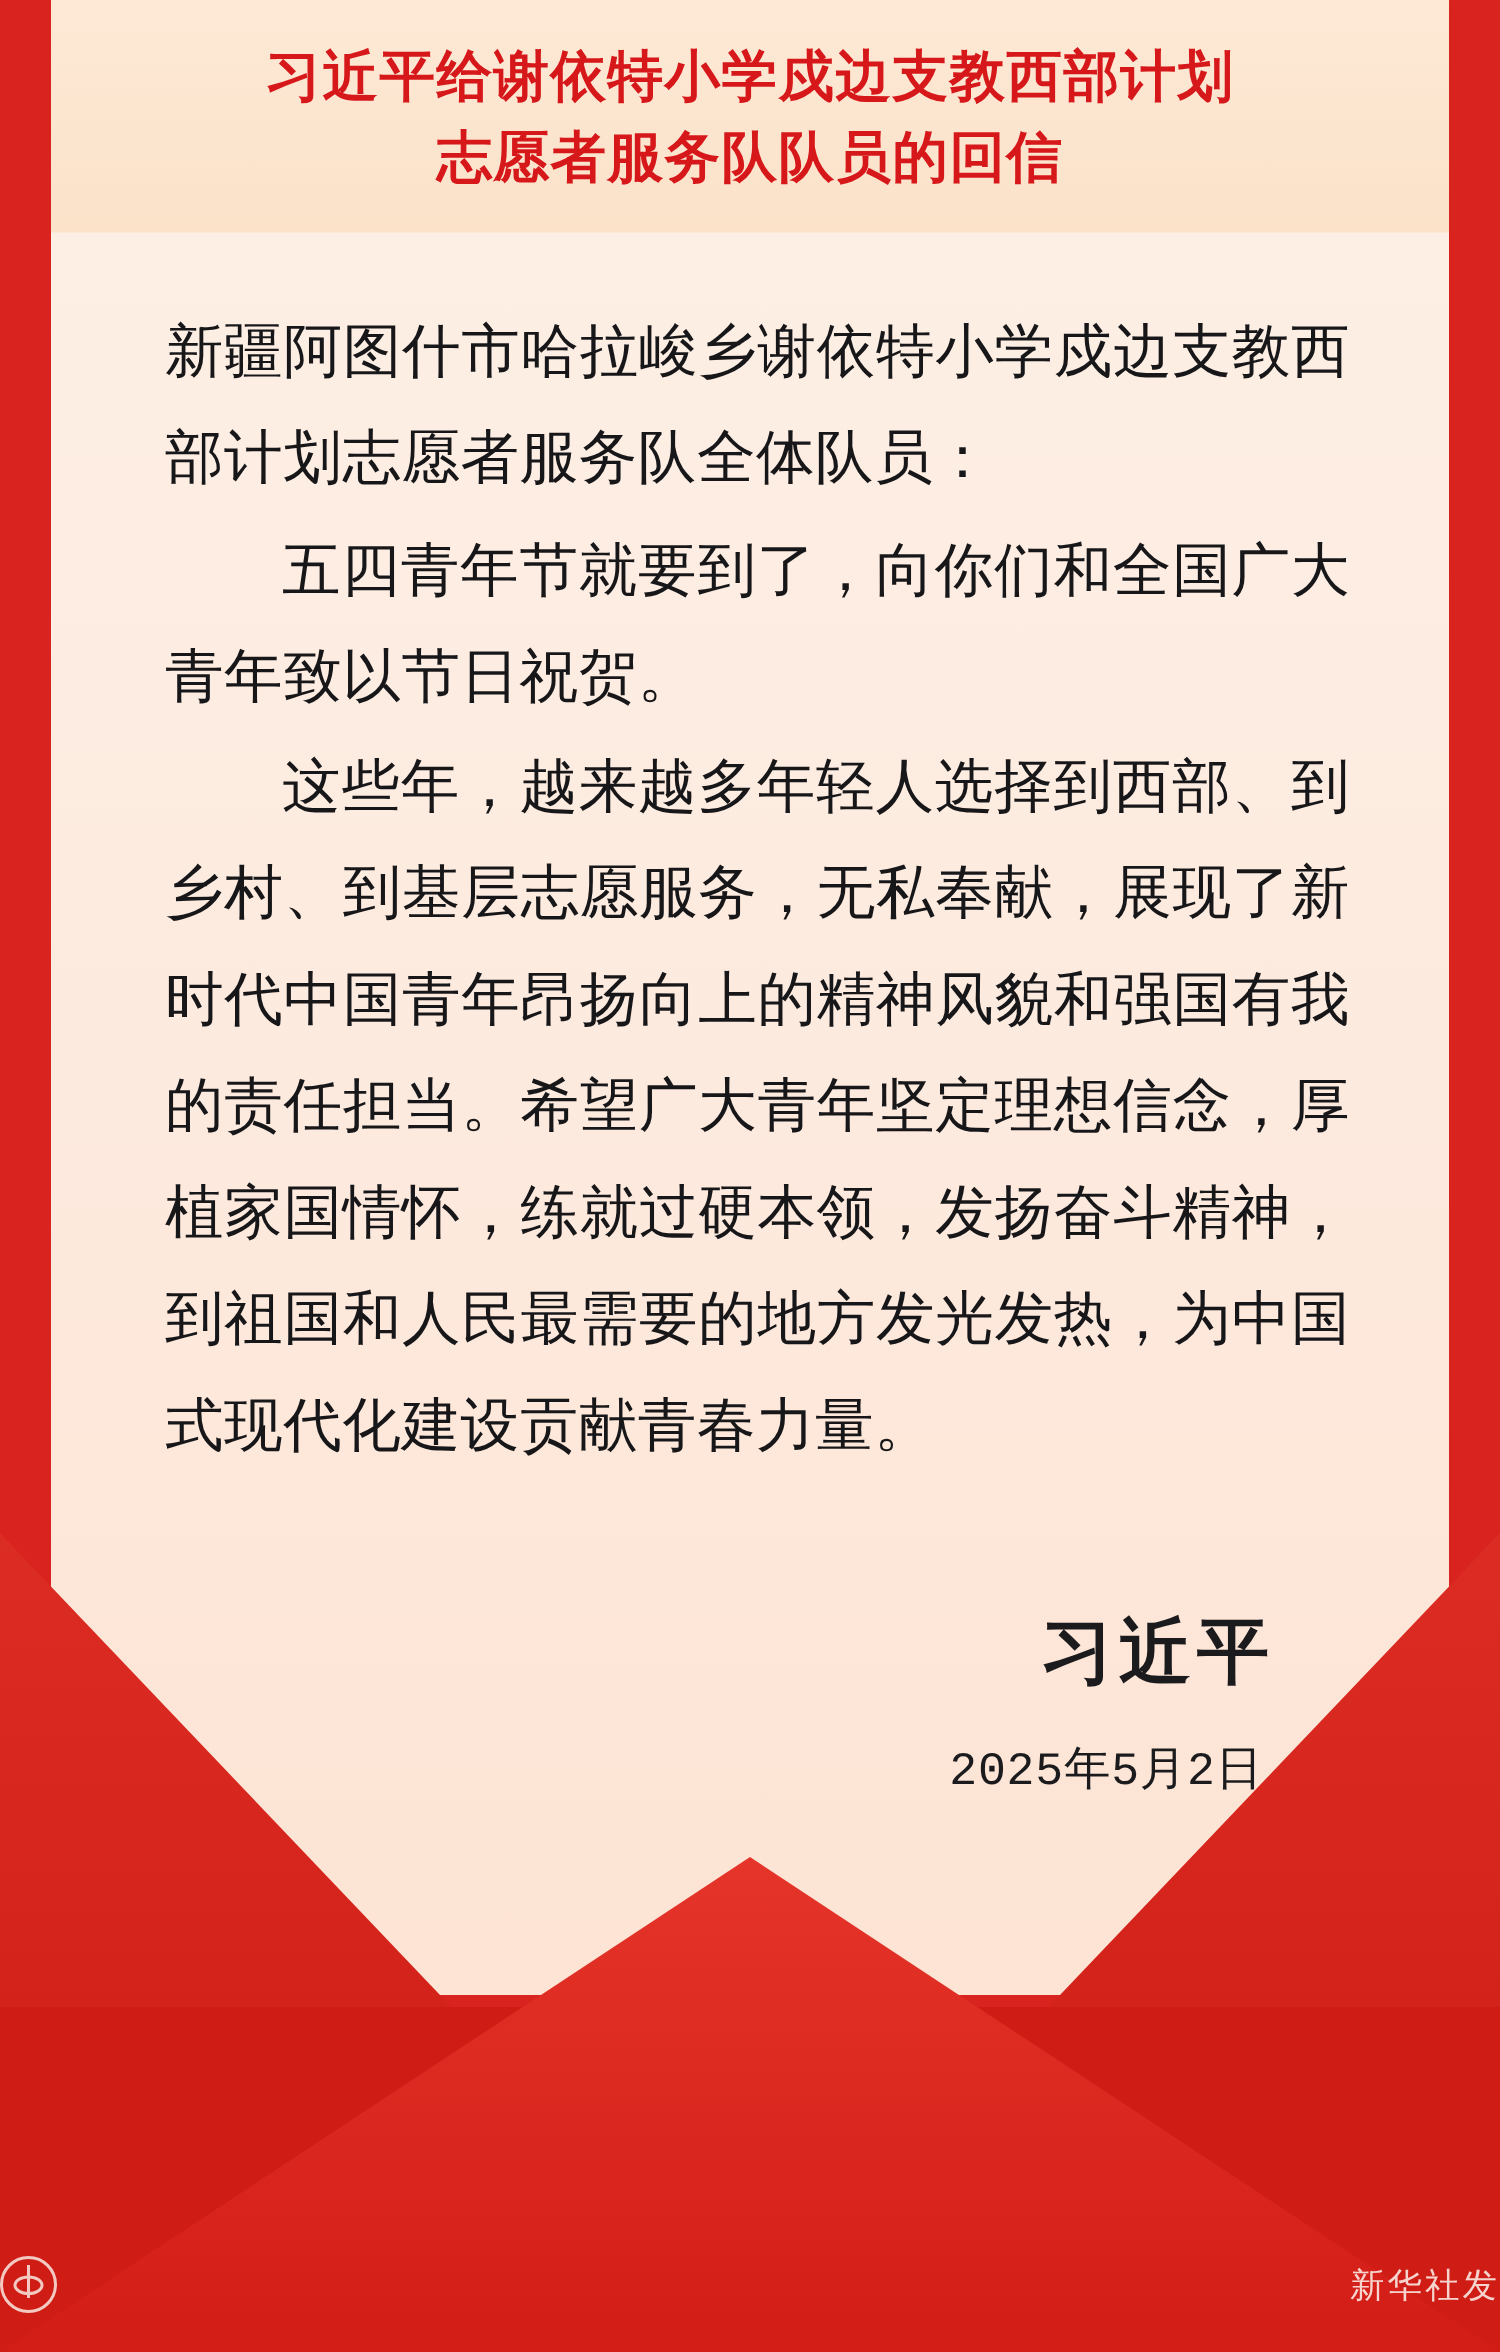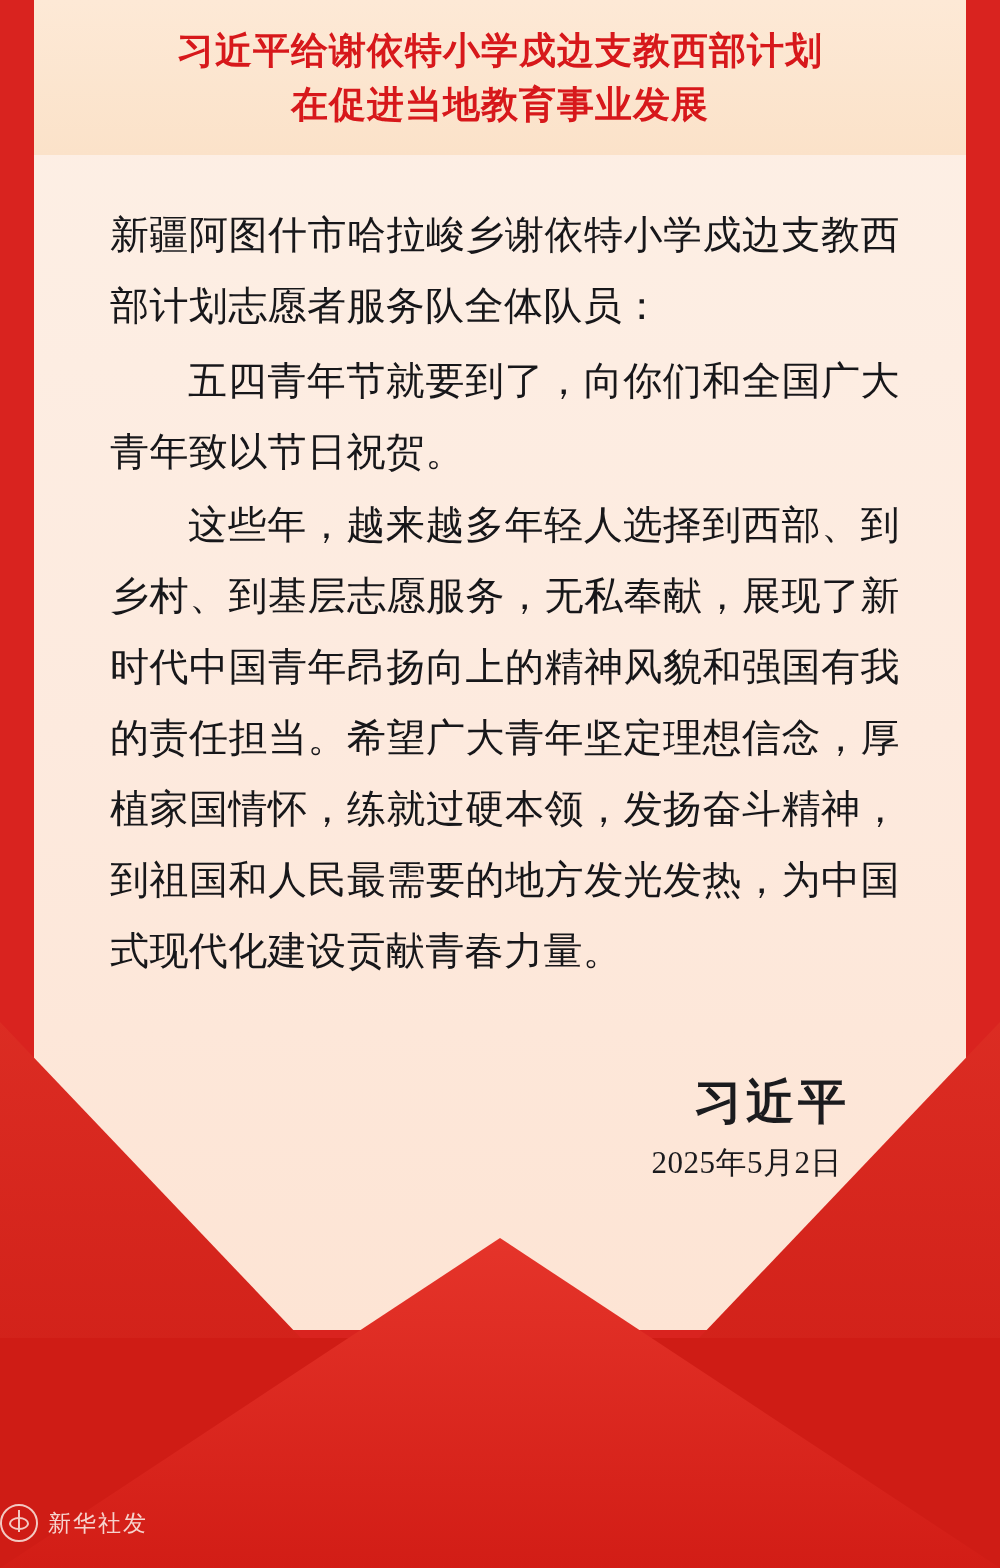--- a/index.html
+++ b/index.html
@@ -148,37 +148,37 @@
   }
   .signature {
     font-family: "DejaVu Serif", "Liberation Serif", serif;
     font-size: 48px;
     font-weight: bold;
     color: #1b1b1e;
     letter-spacing: 4px;
     line-height: 1.1;
   }
   .sig-date {
-    margin-top: 14px;
+    margin-top: 30px;
     margin-right: 8px;
-    font-family: Liberation Serif, serif;
+    font-family: Liberation Mono, monospace;
     font-size: 31px;
     color: #1b1b1e;
     letter-spacing: 0.5px;
   }
 
   
   .footer {
     position: absolute;
     z-index: 8;
     left: 0; right: 0;
     bottom: 26px;
     display: flex;
     align-items: center;
-    justify-content: flex-start;
+    justify-content: space-between;
     gap: 10px;
   }
   .footer-emblem {
     width: 34px;
     height: 34px;
     border-radius: 50%;
     border: 2px solid #f3c9c2;
     position: relative;
     display: inline-block;
   }
@@ -221,21 +221,21 @@
   <div class="side-left"></div>
   <div class="side-right"></div>
 
   <div class="flap-left"></div>
   <div class="flap-right"></div>
   <div class="flap-cover"></div>
   <div class="flap-bottom"></div>
 
   <div class="title-band">
     <div class="title-line">习近平给谢依特小学戍边支教西部计划</div>
-    <div class="title-line">在促进当地教育事业发展</div>
+    <div class="title-line">志愿者服务队队员的回信</div>
   </div>
 
   <div class="letter">
     <p class="salutation">新疆阿图什市哈拉峻乡谢依特小学戍边支教西部计划志愿者服务队全体队员：</p>
     <p class="para">五四青年节就要到了，向你们和全国广大青年致以节日祝贺。</p>
     <p class="para">这些年，越来越多年轻人选择到西部、到乡村、到基层志愿服务，无私奉献，展现了新时代中国青年昂扬向上的精神风貌和强国有我的责任担当。希望广大青年坚定理想信念，厚植家国情怀，练就过硬本领，发扬奋斗精神，到祖国和人民最需要的地方发光发热，为中国式现代化建设贡献青春力量。</p>
   </div>
 
   <div class="signature-wrap">
     <div class="signature">习近平</div>

